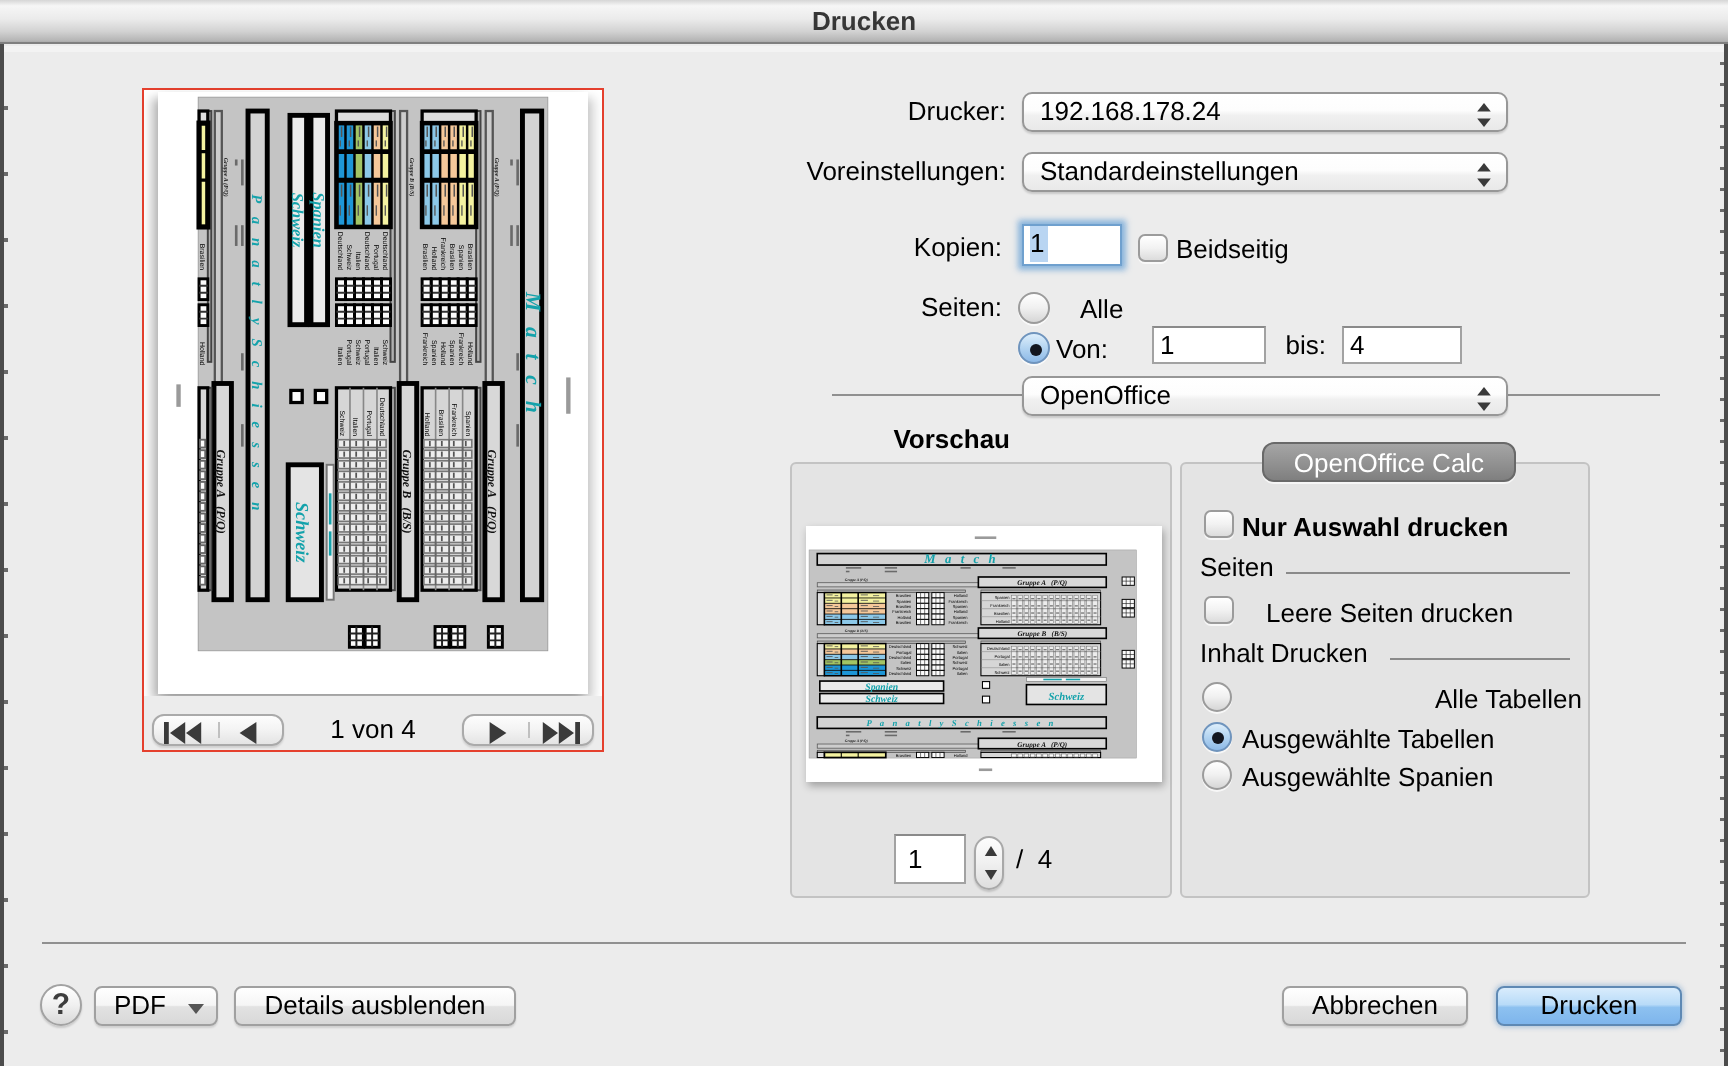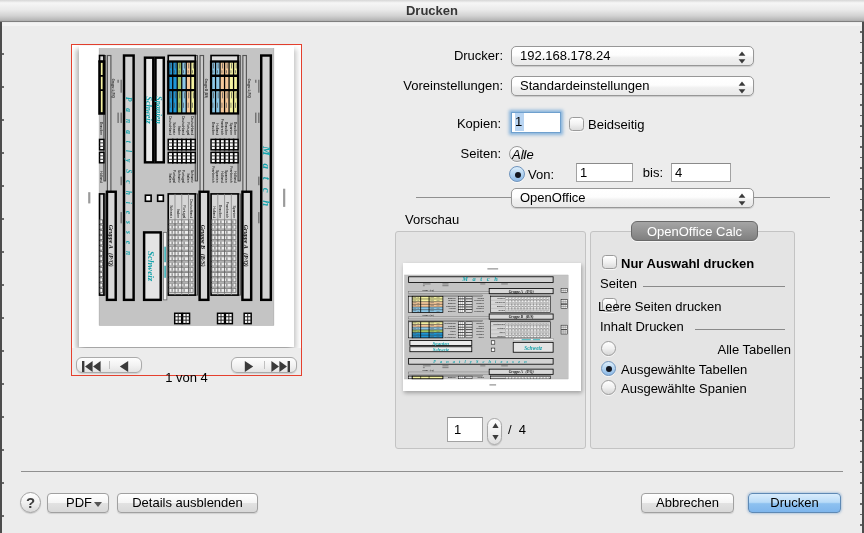--- a/index.html
+++ b/index.html
@@ -457,21 +457,21 @@
   <div class="pager" style="left:4px;top:312px;">
     <div class="mid"></div>
     <svg class="pgsvg" style="left:5px;" width="19" height="11" viewBox="0 0 19 11">
       <rect x="0" y="0" width="2.4" height="11" fill="#3a3a3a"></rect>
       <path d="M10.6,0 L3,5.5 L10.6,11 Z M18.6,0 L11,5.5 L18.6,11 Z" fill="#3a3a3a"></path>
     </svg>
     <svg class="pgsvg" style="left:42px;" width="10" height="11" viewBox="0 0 10 11">
       <path d="M9.2,0 L0.8,5.5 L9.2,11 Z" fill="#3a3a3a"></path>
     </svg>
   </div>
-  <div class="lbl" style="left:70px;top:312px;width:89px;text-align:center;margin-top:13px;">1 von 4</div>
+  <div class="lbl" style="left:70px;top:312px;width:89px;text-align:center;">1 von 4</div>
   <div class="pager" style="left:159px;top:312px;">
     <div class="mid"></div>
     <svg class="pgsvg" style="left:12px;" width="10" height="11" viewBox="0 0 10 11">
       <path d="M0.8,0 L9.2,5.5 L0.8,11 Z" fill="#3a3a3a"></path>
     </svg>
     <svg class="pgsvg" style="left:39px;" width="19" height="11" viewBox="0 0 19 11">
       <path d="M0.4,0 L8,5.5 L0.4,11 Z M8.4,0 L16,5.5 L8.4,11 Z" fill="#3a3a3a"></path>
       <rect x="16.6" y="0" width="2.4" height="11" fill="#3a3a3a"></rect>
     </svg>
   </div>
@@ -495,40 +495,40 @@
 </div>
 
 <div class="lbl" style="left:351px;top:116px;width:150px;text-align:right;">Kopien:</div>
 <div class="tf" style="left:511px;top:112px;width:50px;height:21px;border:1.5px solid #6fa0ce;
      box-shadow:0 0 3px 2px rgba(110,165,215,0.8);line-height:18px;"><span style="background:#b9d5f2;display:inline-block;width:9px;">1</span></div>
 <div class="cb" style="left:569px;top:117px;"></div>
 <div class="lbl" style="left:588px;top:117px;width:100px;text-align:left;">Beidseitig</div>
 
 <div class="lbl" style="left:351px;top:146px;width:150px;text-align:right;">Seiten:</div>
 <div class="rb" style="left:509px;top:146px;width:16px;height:16px;"></div>
-<div class="lbl" style="left:512px;top:147px;width:60px;text-align:left;font-style:italic;">Alle</div>
+<div class="lbl" style="left:540px;top:147px;width:60px;text-align:left;">Alle</div>
 <div class="rb rbsel" style="left:509px;top:166px;width:16px;height:16px;">
     <span class="dot" style="left:5px;top:5px;"></span>
   </div>
 <div class="lbl" style="left:528px;top:167px;width:60px;text-align:left;">Von:</div>
 <div class="tf" style="left:576px;top:163px;width:57px;height:19px;line-height:17px;">1</div>
 <div class="lbl" style="left:600px;top:165px;width:63px;text-align:right;">bis:</div>
 <div class="tf" style="left:671px;top:163px;width:60px;height:19px;line-height:17px;">4</div>
 
 <div class="sep" style="left:416px;top:197px;width:95px;"></div>
 <div class="sep" style="left:754px;top:197px;width:76px;"></div>
 <div class="popup" style="left:511px;top:188px;width:243px;">
 <span class="ptxt">OpenOffice</span>
 <span class="parrows"><svg width="8" height="13" viewBox="0 0 8 13">
 <path d="M4 0.5 L7.4 4.8 L0.6 4.8 Z" fill="#3a3a3a"></path>
 <path d="M4 12.5 L7.4 8.2 L0.6 8.2 Z" fill="#3a3a3a"></path>
       </svg></span>
 </div>
 
-<div class="lbl" style="left:405px;top:212px;width:100px;text-align:left;">Vorschau</div>
+<div class="lbl" style="left:405px;top:212px;width:100px;text-align:right;font-weight:bold;">Vorschau</div>
 <div class="groupbox" style="left:395px;top:231px;width:191px;height:218px;">
   <div style="position:absolute;left:7px;top:31px;width:178px;height:128px;background:#fff;
        box-shadow:1px 2px 4px rgba(0,0,0,0.3);"><svg width="178" height="128" viewBox="0 0 696 492" preserveAspectRatio="none">
         <rect x="330" y="20" width="42" height="5" fill="#9a9a9a"></rect>
 <rect x="338" y="466" width="26" height="5" fill="#9a9a9a"></rect>
 <g transform="translate(6,46)">
 <rect x="0" y="0" width="640" height="400" fill="#c4c4c4" stroke="#9a9a9a" stroke-width="1"></rect>
 <rect x="16" y="7" width="565" height="22" fill="#d3d3d3" stroke="#000" stroke-width="3.1500000000000004"></rect>
 <text x="298" y="24.5" font-size="25" fill="#14a2ab" font-family="Liberation Serif, serif" font-weight="bold" font-style="italic" text-anchor="middle" letter-spacing="6">M a t c h</text>
 <rect x="72" y="33" width="30" height="3" fill="#6a6a6a"></rect>
@@ -935,36 +935,36 @@
 <div class="groupbox" style="left:590px;top:231px;width:205px;height:218px;"></div>
 <div style="position:absolute;left:631px;top:221px;width:127px;height:20px;border-radius:6px;
      background:linear-gradient(#a5a5a5,#8f8f8f 60%,#7f7f7f);
      border:1px solid #696969; box-shadow:0 1px 0 rgba(255,255,255,.65);
      color:#fff; text-align:center; line-height:19px;">OpenOffice Calc</div>
 <div class="cb" style="left:602px;top:255px;"></div>
 <div class="lbl" style="left:621px;top:256px;width:170px;text-align:left;font-weight:bold;">Nur Auswahl drucken</div>
 <div class="lbl" style="left:600px;top:276px;width:60px;text-align:left;">Seiten</div>
 <div class="sep" style="left:643px;top:286px;width:142px;background:#8a8a8a;"></div>
 <div class="cb" style="left:602px;top:298px;"></div>
-<div class="lbl" style="left:598px;top:299px;width:170px;text-align:left;">Leere Seiten drucken</div>
+<div class="lbl" style="left:633px;top:299px;width:170px;text-align:left;">Leere Seiten drucken</div>
 <div class="lbl" style="left:600px;top:319px;width:110px;text-align:left;">Inhalt Drucken</div>
 <div class="sep" style="left:695px;top:329px;width:90px;background:#8a8a8a;"></div>
 <div class="rb" style="left:601px;top:341px;width:15px;height:15px;"></div>
 <div class="lbl" style="left:621px;top:342px;width:170px;text-align:right;">Alle Tabellen</div>
 <div class="rb rbsel" style="left:601px;top:361px;width:15px;height:15px;">
     <span class="dot" style="left:4px;top:4px;"></span>
   </div>
 <div class="lbl" style="left:621px;top:362px;width:180px;text-align:left;">Ausgewählte Tabellen</div>
 <div class="rb" style="left:601px;top:380px;width:15px;height:15px;"></div>
 <div class="lbl" style="left:621px;top:381px;width:180px;text-align:left;">Ausgewählte Spanien</div>
 
 <div class="sep" style="left:21px;top:471px;width:822px;"></div>
 <div style="position:absolute;left:20px;top:492px;width:21px;height:21px;border-radius:50%;
      border:1px solid #a2a2a2;background:linear-gradient(#ffffff,#f0f0f0 50%,#d9d9d9);
      box-shadow:0 1px 1px rgba(0,0,0,.15);text-align:center;line-height:20px;font-weight:bold;color:#3d3d3d;font-size:15px;">?</div>
-<div class="btn" style="left:47px;top:493px;width:62px;padding-right:16px;text-align:right;">PDF
+<div class="btn" style="left:47px;top:493px;width:62px;padding-right:16px;">PDF
   <svg style="position:absolute;right:6px;top:8px;" width="8" height="5" viewBox="0 0 8 5">
     <path d="M0,0 L8,0 L4,5 Z" fill="#555"></path>
     </svg>
 </div>
 <div class="btn" style="left:117px;top:493px;width:141px;">Details ausblenden</div>
 <div class="btn" style="left:641px;top:493px;width:93px;">Abbrechen</div>
 <div class="btn blue" style="left:748px;top:493px;width:93px;">Drucken</div>
 
 </body></html>

